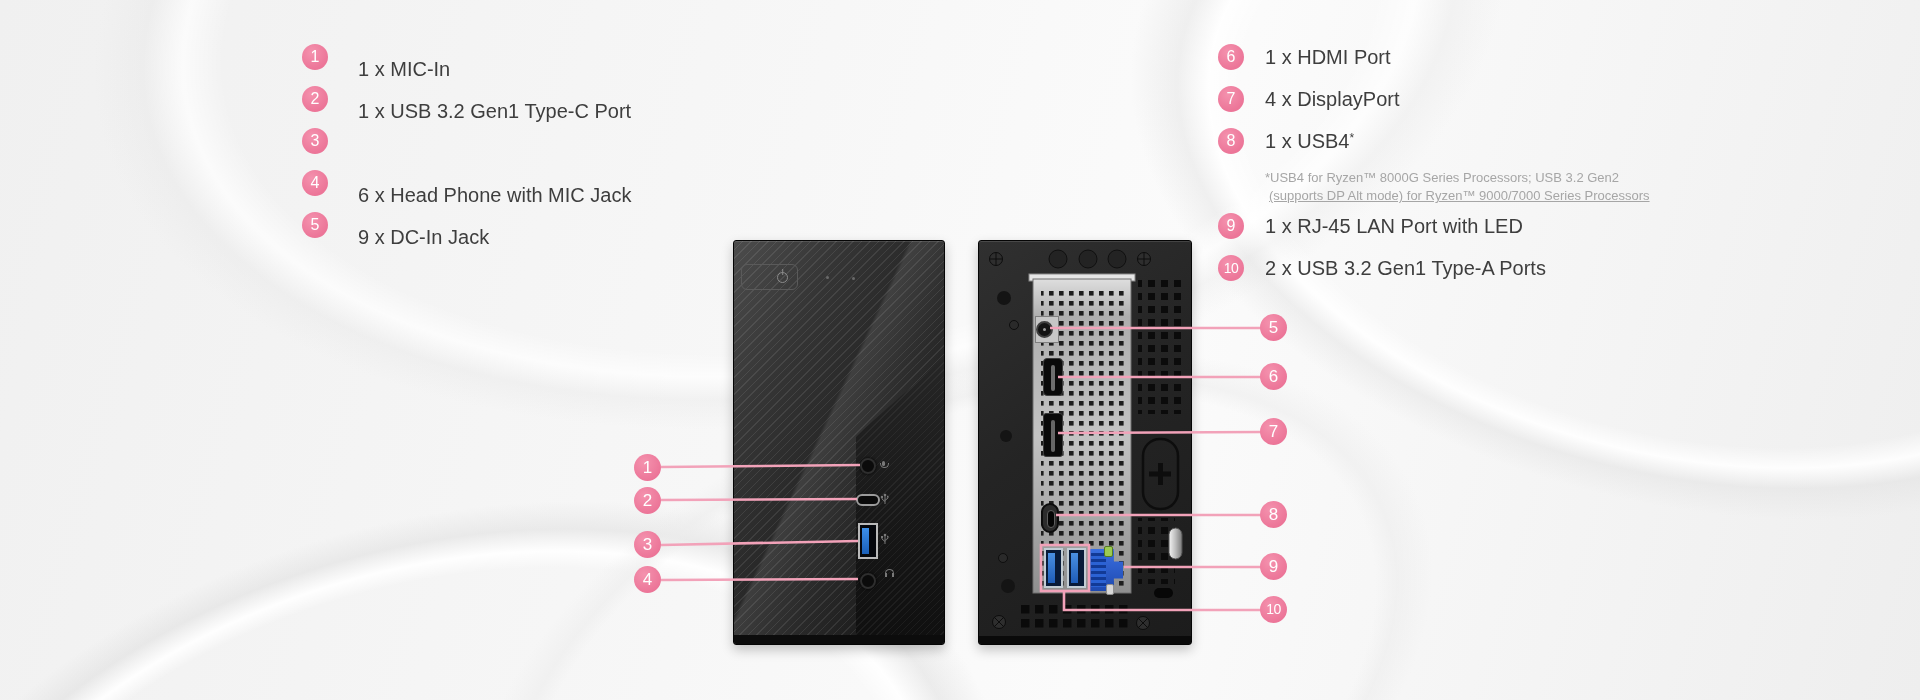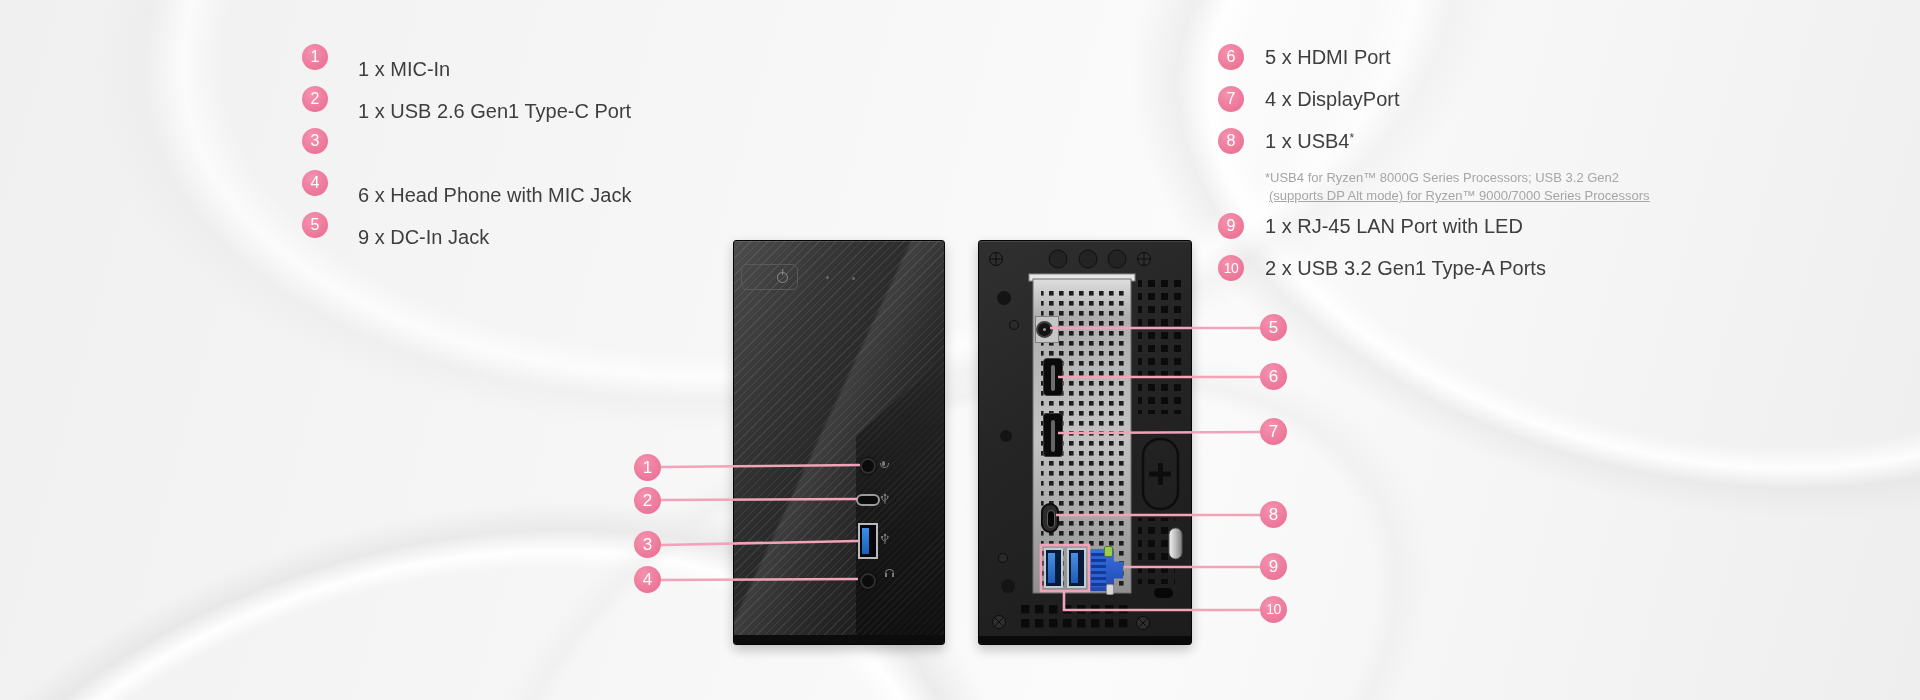--- a/index.html
+++ b/index.html
@@ -110,39 +110,39 @@
   <div class="swoosh swoosh-c"></div>
   <div class="swoosh swoosh-d"></div>
 
   <div class="legend legend-left">
     <div class="lrow">
       <div class="badge">1</div>
       <div class="llabel">1 x MIC-In</div>
     </div>
     <div class="lrow">
       <div class="badge">2</div>
-      <div class="llabel">1 x USB 2.6 Gen1 Type-C Port</div>
+      <div class="llabel">1 x USB 3.2 Gen1 Type-C Port</div>
     </div>
     <div class="lrow">
       <div class="badge">3</div>
     </div>
     <div class="lrow">
       <div class="badge">4</div>
       <div class="llabel">6 x Head Phone with MIC Jack</div>
     </div>
     <div class="lrow">
       <div class="badge">5</div>
       <div class="llabel">9 x DC-In Jack</div>
     </div>
   </div>
 
   <div class="legend legend-right">
     <div class="lrow">
       <div class="badge">6</div>
-      <div class="llabel">5 x HDMI Port</div>
+      <div class="llabel">1 x HDMI Port</div>
     </div>
     <div class="lrow">
       <div class="badge">7</div>
       <div class="llabel">4 x DisplayPort</div>
     </div>
     <div class="lrow">
       <div class="badge">8</div>
       <div class="llabel"><span>1 x USB4</span><sup>*</sup></div>
     </div>
     <div class="footnote">

